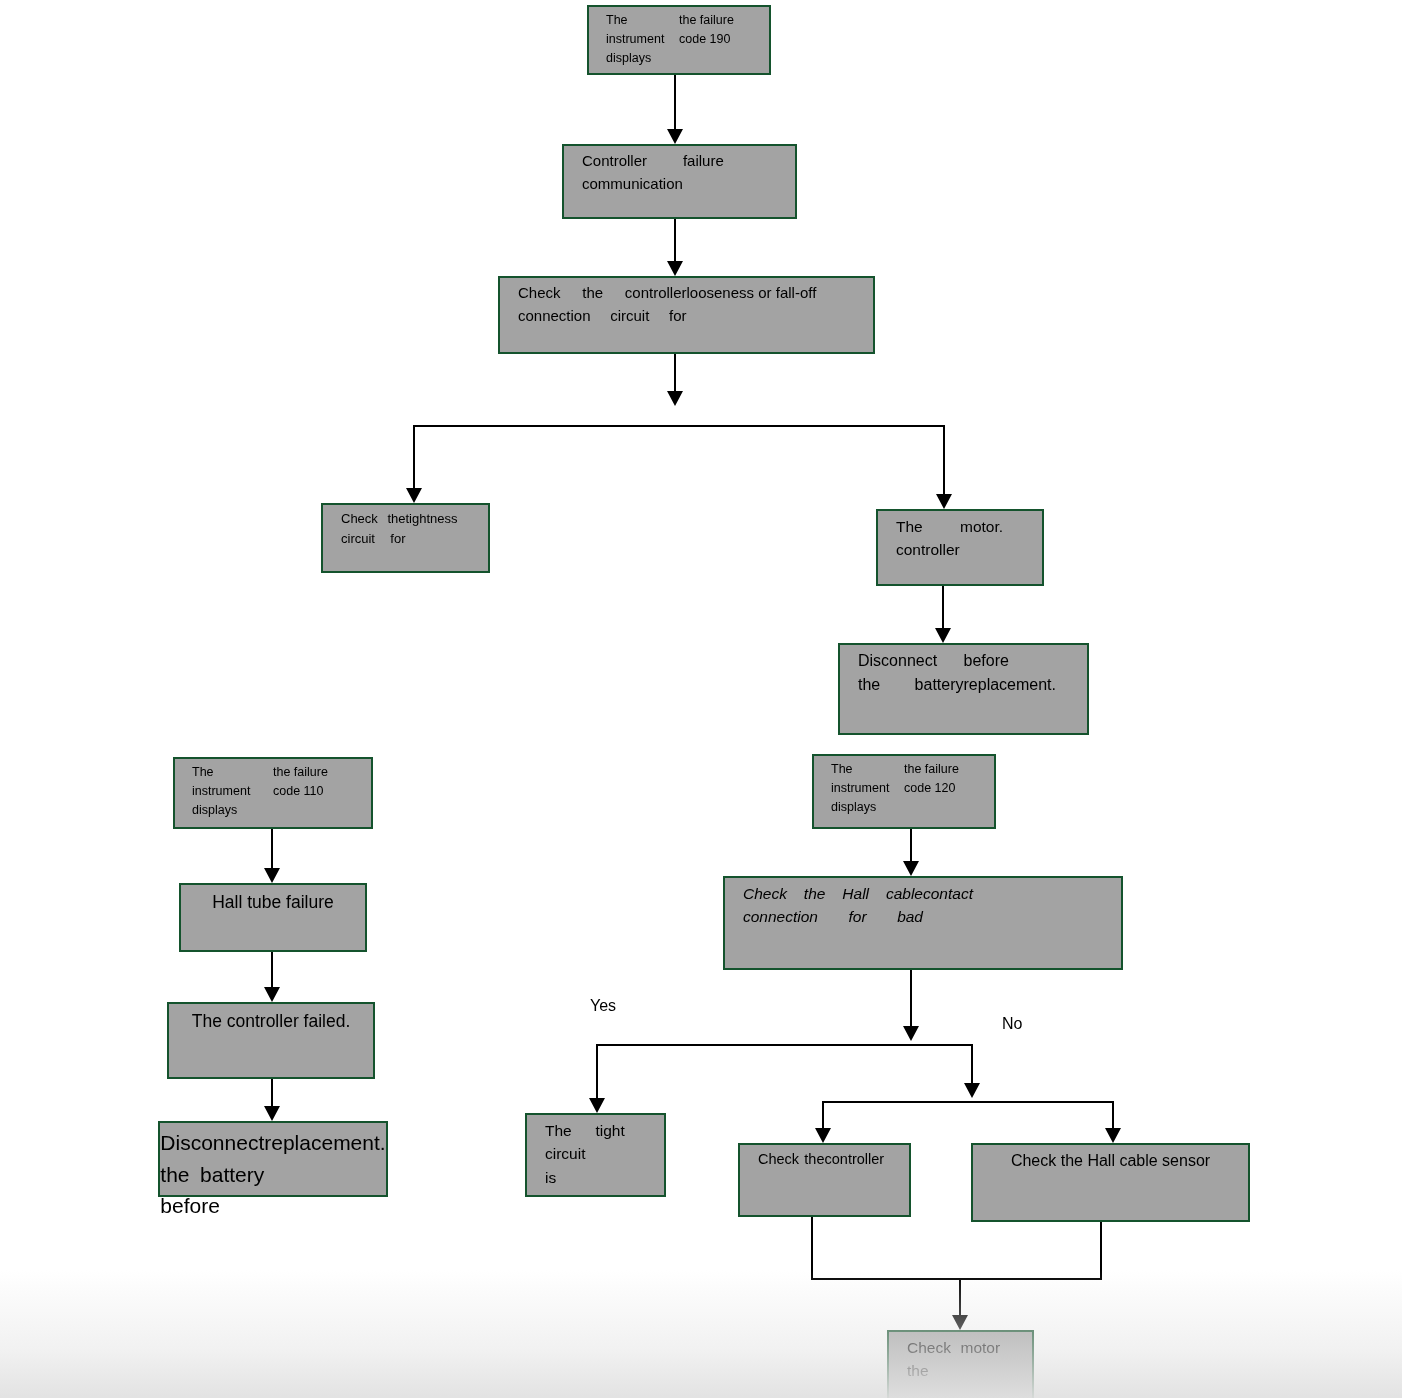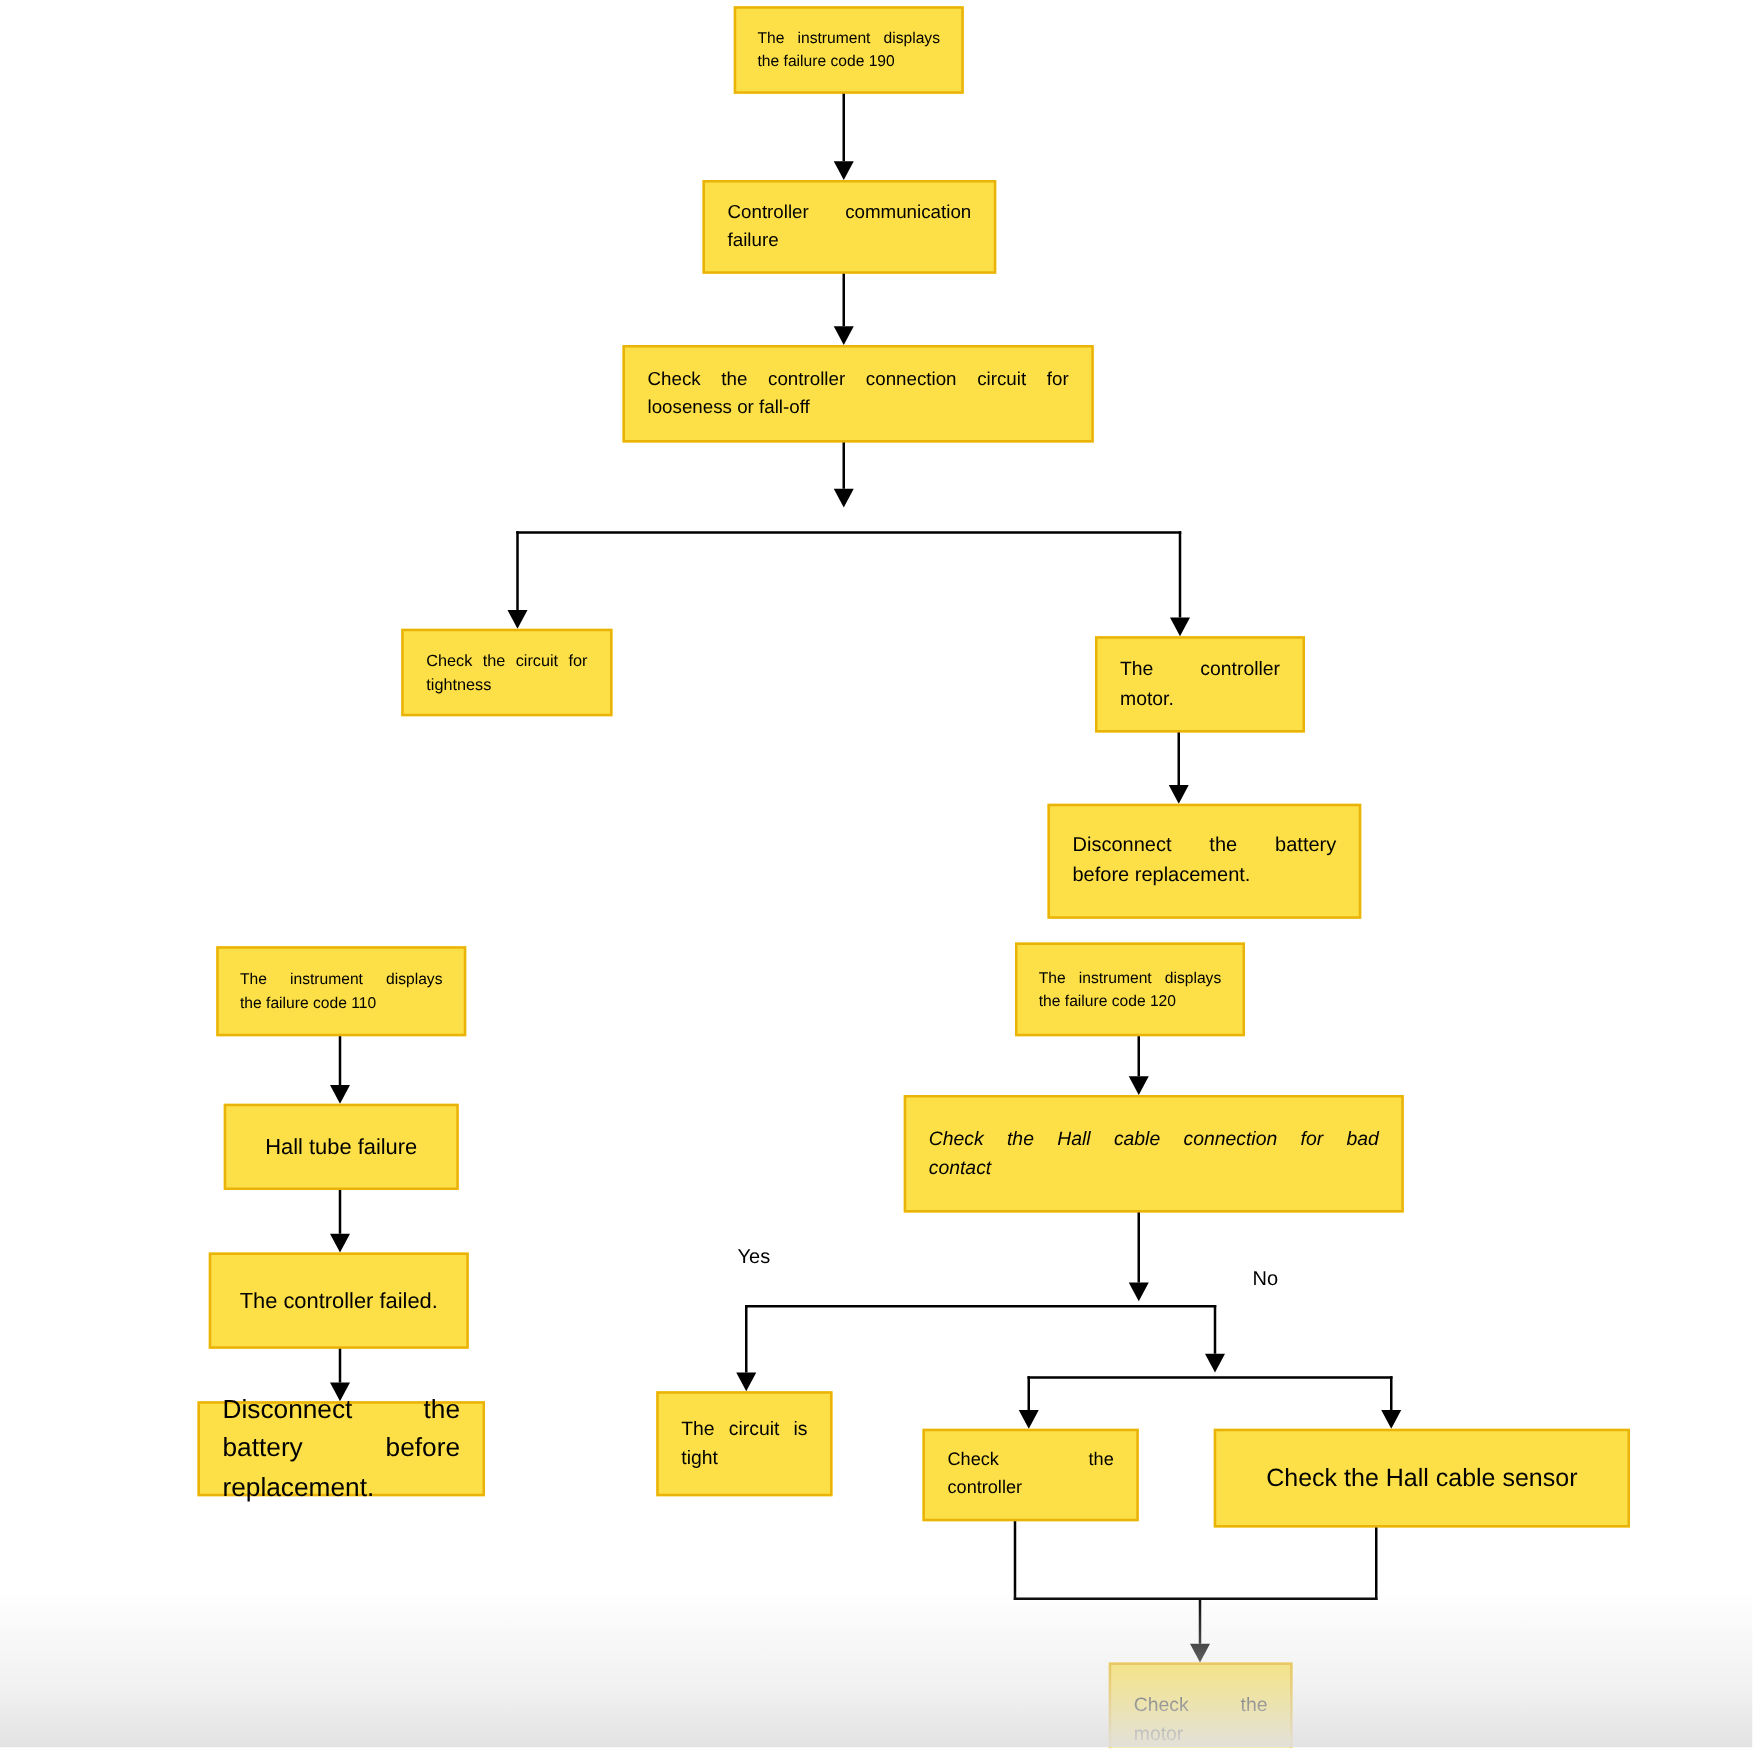--- a/index.html
+++ b/index.html
@@ -11,24 +11,24 @@
   }
   #canvas {
     position: relative;
     width: 1402px; height: 1398px;
     overflow: hidden;
     background: #ffffff;
   }
   .box {
     position: absolute;
     box-sizing: border-box;
-    border: 2px solid #eab308;
-    background: #fde047;
+    border: 2px solid #14532d;
+    background: #a3a3a3;
     display: flex;
-    flex-direction: column;
+    flex-direction: row;
     justify-content: center;
     padding: 4px 18px;
     line-height: 1.5;
   }
   .box.narrowpad { padding: 4px 17px; }
   .box.cbox { padding: 4px 8px; }
   .ln { width: 100%; }
   .j { text-align: justify; text-align-last: justify; }
   .c { text-align: center; }
   .vline { position: absolute; width: 2px; background: #000; }
@@ -160,21 +160,21 @@
   <div class="vline" style="left:822px;top:1101px;height:27px;"></div>
   <div class="arr" style="left:815px;top:1128px;"></div>
   <div class="vline" style="left:1112px;top:1101px;height:27px;"></div>
   <div class="arr" style="left:1105px;top:1128px;"></div>
 
   <div class="box" style="left:738px;top:1143px;width:173px;height:74px;font-size:14.5px;">
     <div class="ln j">Check the</div>
     <div class="ln">controller</div>
   </div>
 
-  <div class="box cbox" style="left:971px;top:1143px;width:333px;height:79px;font-size:20px;">
+  <div class="box cbox" style="left:971px;top:1143px;width:279px;height:79px;font-size:16px;">
     <div class="ln c">Check the Hall cable sensor</div>
   </div>
 
   <div class="vline" style="left:811px;top:1217px;height:63px;"></div>
   <div class="vline" style="left:1100px;top:1222px;height:58px;"></div>
   <div class="hline" style="left:811px;top:1278px;width:291px;"></div>
   <div class="vline" style="left:959px;top:1280px;height:35px;"></div>
   <div class="arr" style="left:952px;top:1315px;"></div>
 
   <div class="box" style="left:887px;top:1330px;width:147px;height:92px;font-size:15.5px;">

